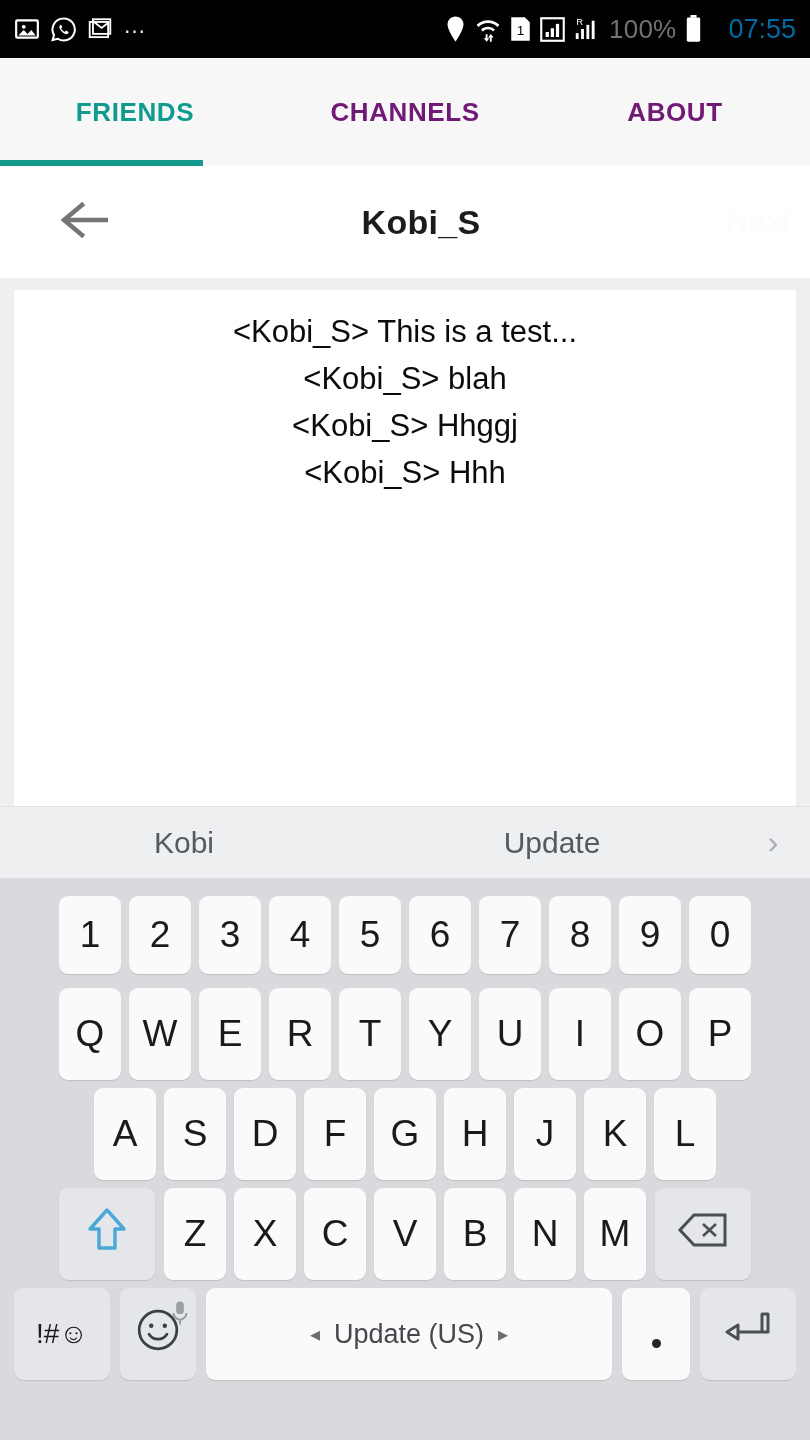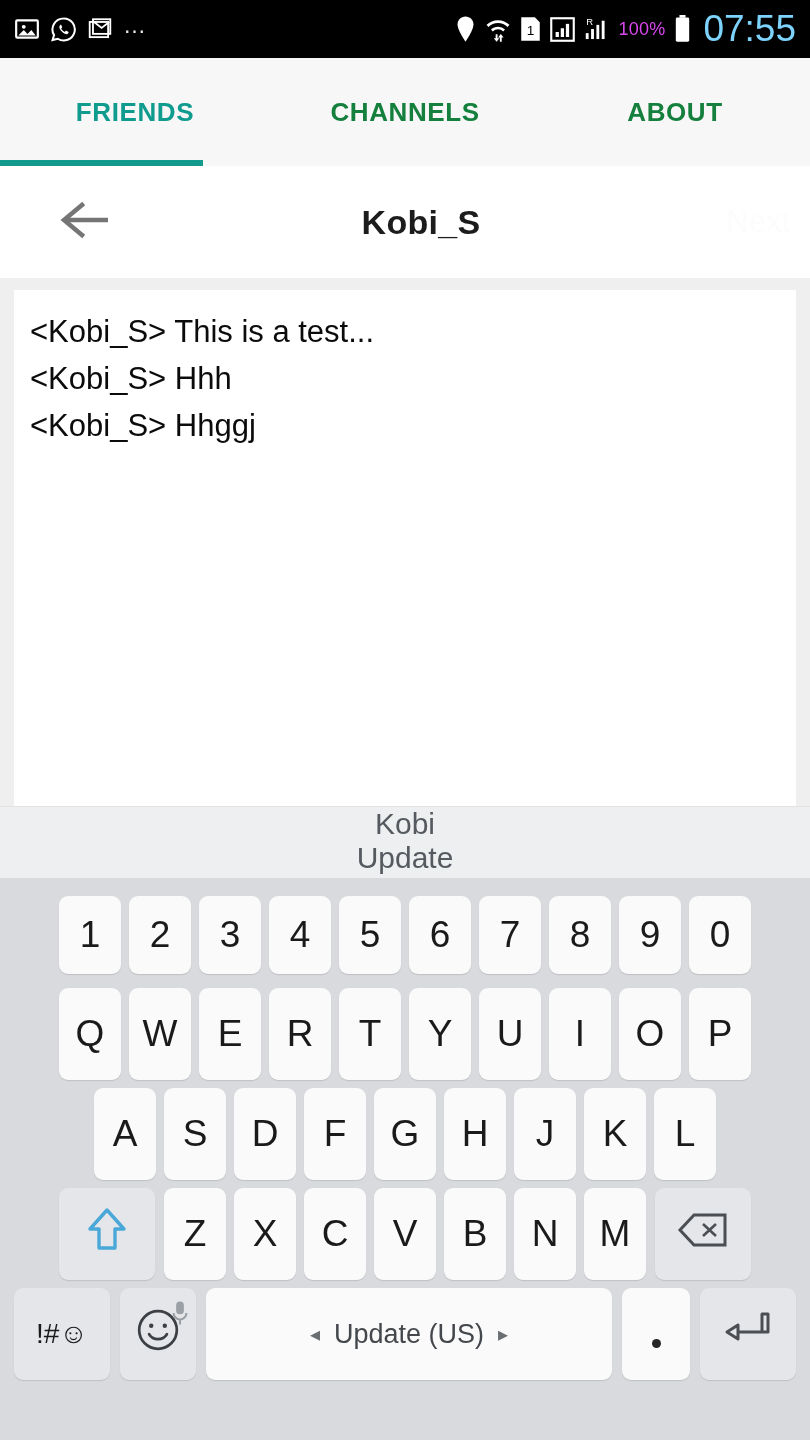--- a/index.html
+++ b/index.html
@@ -14,33 +14,33 @@
   
   .statusbar {
     position: absolute; left: 0; top: 0; width: 810px; height: 58px;
     background: #000000; color: #ffffff;
     display: flex; align-items: center; padding: 0 14px;
   }
   .sb-left { display: flex; align-items: center; gap: 10px; }
   .sb-right { margin-left: auto; display: flex; align-items: center; gap: 9px; }
   .sb-icon { display: inline-flex; align-items: center; justify-content: center; }
   .sb-dots { font-size: 23px; letter-spacing: 2px; line-height: 10px; color:#e8e8e8; padding-bottom:8px;}
-  .sb-text { font-size: 18px; font-weight: 400; color: #d946ef; letter-spacing: .2px; }
-  .sb-time { font-size: 37px; font-weight: 400; color: #7dd3fc; margin-left: 3px; }
+  .sb-text { font-size: 26px; font-weight: 400; color: #737373; letter-spacing: .2px; }
+  .sb-time { font-size: 27px; font-weight: 400; color: #0369a1; margin-left: 17px; }
 
   
   .tabbar {
     position: absolute; left: 0; top: 58px; width: 810px; height: 108px;
     background: #f7f7f7;
     display: flex; align-items: center;
   }
   .tab {
     flex: 1; text-align: center;
     font-size: 26px; font-weight: bold; letter-spacing: .6px;
-    color: #15803d;
+    color: #701a75;
   }
   .tab.active { color: #0f9b8e; }
   .tab-indicator {
     position: absolute; left: 0; top: 160px; width: 203px; height: 6px;
     background: #129b8d;
   }
 
   
   .header {
     position: absolute; left: 16px; top: 166px; width: 810px; height: 112px;
@@ -55,36 +55,35 @@
     font-size: 34px; font-weight: bold; color: #1c1c1c; letter-spacing: .3px;
   }
   .next-btn {
     position: absolute; right: 36px; top: 50%; transform: translateY(-50%);
     font-size: 31px; color: #fcfcfc; font-weight: 400;
   }
 
   
   .msg-wrap {
     position: absolute; left: 0; top: 278px; width: 810px; height: 528px;
-    background: #efefef; padding: 12px 14px 0 14px;
+    background: #efefef; padding: 12px 14px 0 14px; text-align: center;
   }
   .msg-box {
     width: 100%; height: 516px; background: #ffffff;
     padding: 18px 16px 0 16px; overflow: hidden;
   }
   .msg-line {
     font-size: 31px; line-height: 47px; color: #0b0b0b; white-space: pre;
   }
 
   
   .suggestions {
     position: absolute; left: 0; top: 806px; width: 810px; height: 72px;
     background: #eeeff1; display: flex; align-items: center;
     border-top: 1px solid #e2e3e5;
-    flex-direction: column;
   }
   .suggestion {
     flex: 1; text-align: center; font-size: 30px; color: #555a60;
   }
   .sugg-arrow {
     width: 74px; text-align: center; font-size: 32px; color: #a9adb3;
   }
 
   
   .keyboard {
@@ -211,22 +210,23 @@
           </svg>
       </span>
     </div>
     <div class="header-title">Kobi_S</div>
     <div class="next-btn">Next</div>
   </div>
 
   <div class="msg-wrap">
     <div class="msg-box">
       <div class="msg-line">&lt;Kobi_S&gt; This is a test...</div>
+      <div class="msg-line">&lt;Kobi_S&gt; blah</div>
+      <div class="msg-line">&lt;Kobi_S&gt; Hhggj</div>
       <div class="msg-line">&lt;Kobi_S&gt; Hhh</div>
-      <div class="msg-line">&lt;Kobi_S&gt; Hhggj</div>
     </div>
   </div>
 
   <div class="suggestions">
     <div class="suggestion">Kobi</div>
     <div class="suggestion">Update</div>
     <div class="sugg-arrow">›</div>
   </div>
 
   <div class="keyboard">

